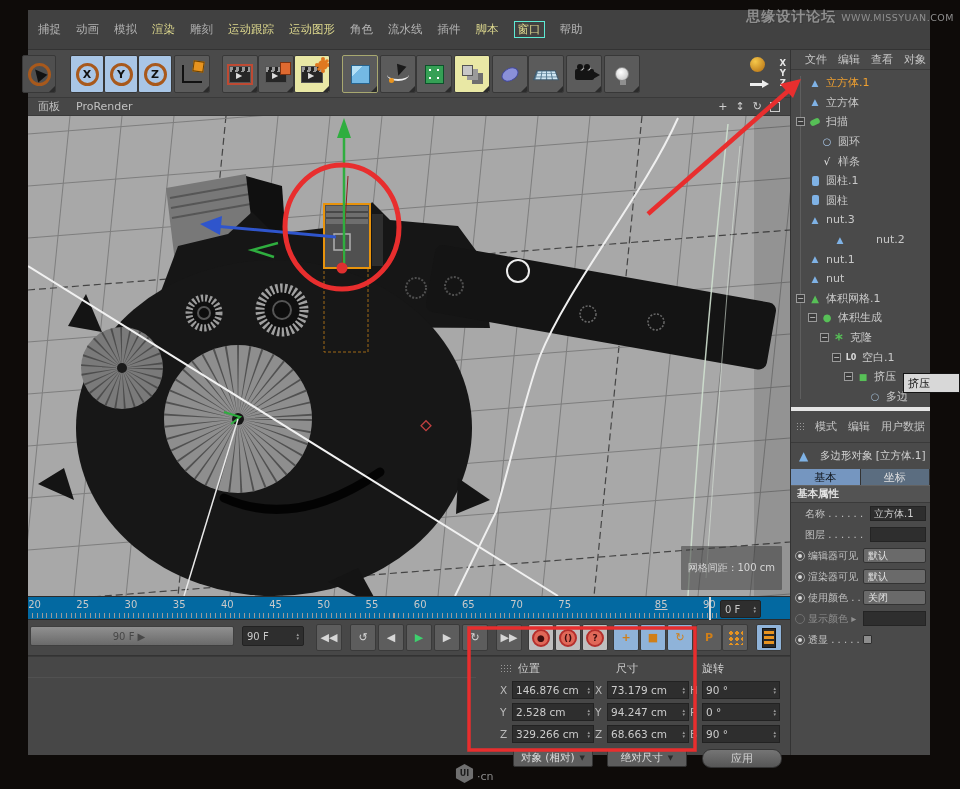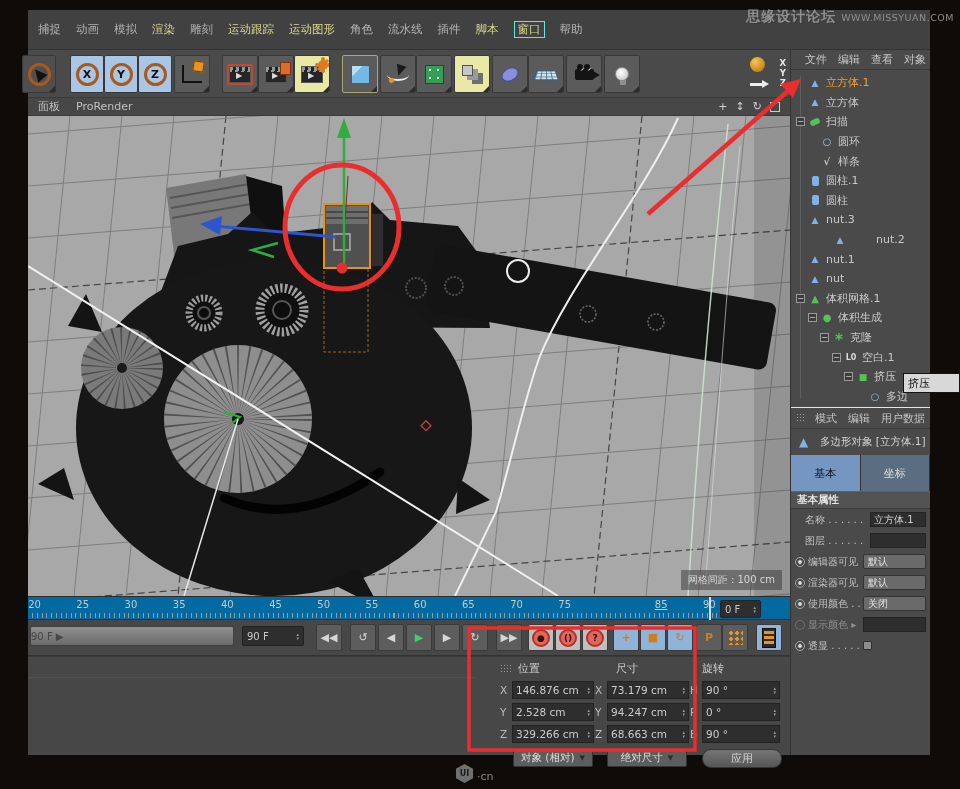--- a/index.html
+++ b/index.html
@@ -51,30 +51,30 @@
   .gizmoIco .arr::after{content:"";position:absolute;right:-6px;top:-3px;border-top:4.5px solid transparent;border-bottom:4.5px solid transparent;border-left:7px solid #eee}
   .gizmoIco .xyz{margin-left:auto;display:flex;flex-direction:column;justify-content:center;font-size:8.5px;font-weight:bold;color:#e8e8e8;line-height:10px;text-align:right}
   
   .vtabs{height:18px;background:#474747;border-bottom:1px solid #3a3a3a;display:flex;align-items:center;padding:0 10px;gap:16px;flex:none}
   .vtab{font-size:11px;color:#c0c0c0}
   .vnav{margin-left:auto;display:flex;gap:8px;align-items:center}
   .vnav span{font-size:11px;color:#cfcfcf;line-height:11px}
   .vnav .sq{width:10px;height:10px;border:1.5px solid #cfcfcf}
   
   .viewport{position:relative;height:480px;flex:none;background:#a8a8a8;overflow:hidden}
-  .gridBadge{position:absolute;right:8px;bottom:6px;background:rgba(62,62,62,.55);color:#d6d6d6;font-size:10px;padding:3px 7px;border-radius:1px}
+  .gridBadge{position:absolute;right:8px;bottom:6px;background:rgba(62,62,62,.55);color:#d6d6d6;font-size:10px;padding:15px 7px;border-radius:1px}
   
   .ruler{height:24px;background:#0369a1;border-top:1px solid #2c2c2c;border-bottom:1px solid #2c2c2c;position:relative;flex:none}
   .tick{position:absolute;top:2px;transform:translateX(-30%);font-size:10px;color:#c9c9c9}
   .minorTicks{position:absolute;left:4px;top:16px;width:688px;height:5px;background:repeating-linear-gradient(90deg,#9a9a9a 0 1px,transparent 1px 4.82px)}
   .playhead{position:absolute;left:681px;top:0;width:1.5px;height:24px;background:#dadada}
   .curFrame{position:absolute;left:692px;top:3px;width:41px;height:18px}
   
   .transport{height:36px;background:#474747;position:relative;flex:none;border-bottom:1px solid #333}
-  .slider{position:absolute;left:2px;top:6px;width:204px;height:20px;background:linear-gradient(#909090,#6a6a6a);border:1px solid #3f3f3f;border-radius:2px;display:flex;align-items:center;justify-content:flex-start;padding-right:6px;font-size:10px;color:#474747}
+  .slider{position:absolute;left:2px;top:6px;width:204px;height:20px;background:linear-gradient(#909090,#6a6a6a);border:1px solid #3f3f3f;border-radius:2px;display:flex;align-items:center;justify-content:center;padding-right:6px;font-size:10px;color:#474747}
   .spin{background:#2e2e2e;border:1px solid #222;color:#c8c8c8;font-size:10px;display:flex;align-items:center;padding:0 4px;border-radius:2px}
   .spin .val{flex:1}
   .stp{display:flex;flex-direction:column;font-size:5px;line-height:4px;color:#9a9a9a;margin-left:3px}
   .fspin{position:absolute;left:214px;top:6px;width:62px;height:20px}
   .pbtn{position:absolute;top:4px;width:26px;height:27px;background:#5d5d5d;border:1px solid #3a3a3a;border-radius:2px;display:flex;align-items:center;justify-content:center;font-size:11px;color:#d6d6d6}
   .pbtn.blue{background:#8fb3d9;color:#d07f18}
   .pbtn .green{color:#3ed06e}
   .rc{width:18px;height:18px;border-radius:50%;background:#e06858;border:2.5px solid #b42f2c;color:#3c0d0d;font-size:9px;font-weight:bold;display:flex;align-items:center;justify-content:center}
   .orangeGlyph{color:#d07f18;font-weight:bold}
   .dots9{width:15px;height:15px;background-image:radial-gradient(#e8941f 1.8px,transparent 2px);background-size:6px 6px}
@@ -109,24 +109,24 @@
   .i-ring::before{content:"○";color:#a9c7e8;font-size:10px}
   .i-spline::before{content:"√";color:#e8e8e8;font-size:10px}
   .i-cyl::before{content:"";width:7px;height:10px;background:#7fb2e5;border-radius:2px}
   .i-volmesh::before{content:"▲";color:#57c057;font-size:10px}
   .i-volgen::before{content:"●";color:#57c057;font-size:10px}
   .i-clone::before{content:"*";color:#57c057;font-size:15px;margin-top:5px;font-weight:bold}
   .i-null::before{content:"L0";color:#dadada;font-size:8px;font-weight:bold}
   .i-extrude::before{content:"■";color:#57c057;font-size:9px}
   .i-poly::before{content:"○";color:#9ab2c8;font-size:10px}
   
-  .amhead{height:22px;border-top:1px solid #e5e5e5;border-bottom:1px solid #3a3a3a;background:#4a4a4a}
+  .amhead{height:36px;border-top:4px solid #e5e5e5;border-bottom:1px solid #3a3a3a;background:#4a4a4a}
   .objrow{height:26px;display:flex;align-items:center;gap:5px;padding:0 5px;font-size:10.5px;color:#d2d2d2;flex:none;white-space:nowrap}
   .objrow .ti{width:15px}.objrow .ti::before{content:"▲";color:#7fb2e5;font-size:12px}
-  .amtabs{height:36px;display:flex;flex:none}
+  .amtabs{height:16px;display:flex;flex:none}
   .amtab{flex:1;display:flex;align-items:center;justify-content:center;font-size:11px;color:#dfdfdf;background:#5b6d80;border-right:1px solid #333}
   .amtab.active{background:#7596c0;color:#10141a}
   .amsection{height:18px;background:#535353;border-top:1px solid #626262;border-bottom:1px solid #3a3a3a;display:flex;align-items:center;padding:0 6px;font-size:10.5px;font-weight:bold;color:#e2e2e2;flex:none}
   .amrow{height:21px;display:flex;align-items:center;padding:0 4px;font-size:10px;color:#c2c2c2;flex:none;gap:3px;white-space:nowrap}
   .amrow .lab{width:62px;flex:none;overflow:hidden}
   .radio{width:10px;height:10px;border-radius:50%;border:1px solid #a5a5a5;display:inline-flex;align-items:center;justify-content:center;flex:none}
   .radio::after{content:"";width:4px;height:4px;border-radius:50%;background:#d8d8d8}
   .radio.dim{border-color:#6f6f6f}.radio.dim::after{background:transparent}
   .abox{flex:1;height:15px;background:#2e2e2e;border:1px solid #242424;color:#d0d0d0;font-size:10px;display:flex;align-items:center;padding:0 3px;overflow:hidden}
   .adrop{flex:1;height:15px;background:#6a6a6a;border:1px solid #333;border-radius:2px;color:#e2e2e2;font-size:10px;display:flex;align-items:center;padding:0 4px}

